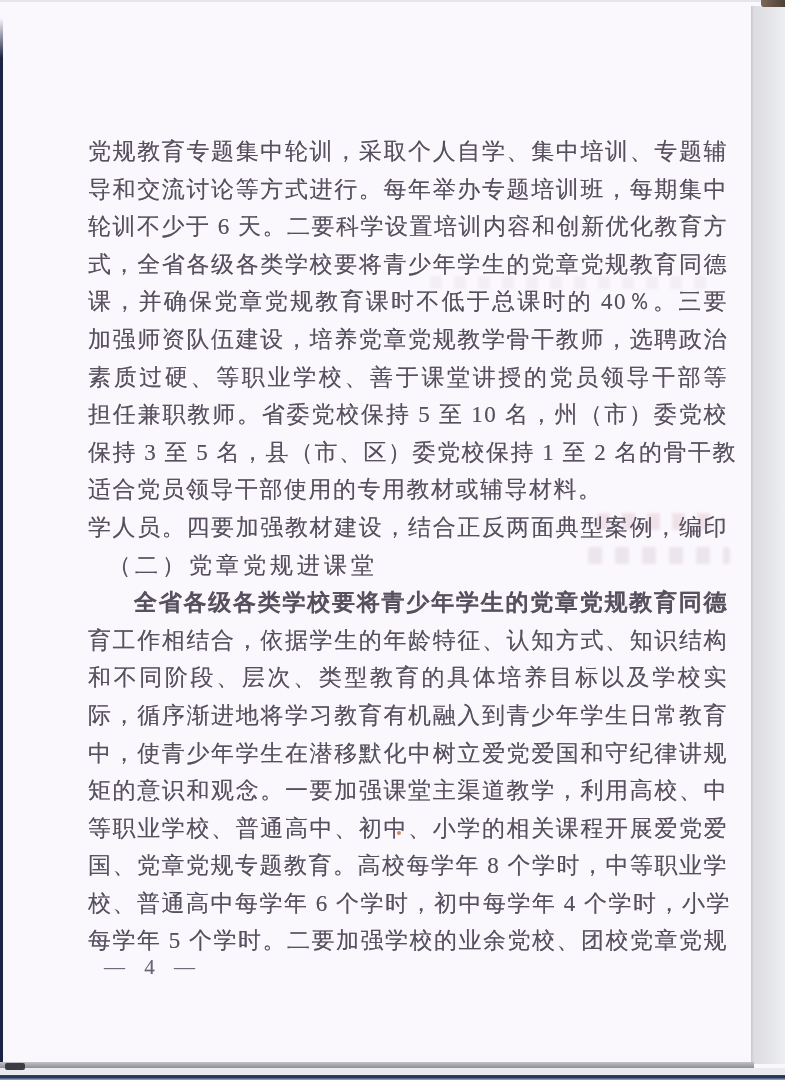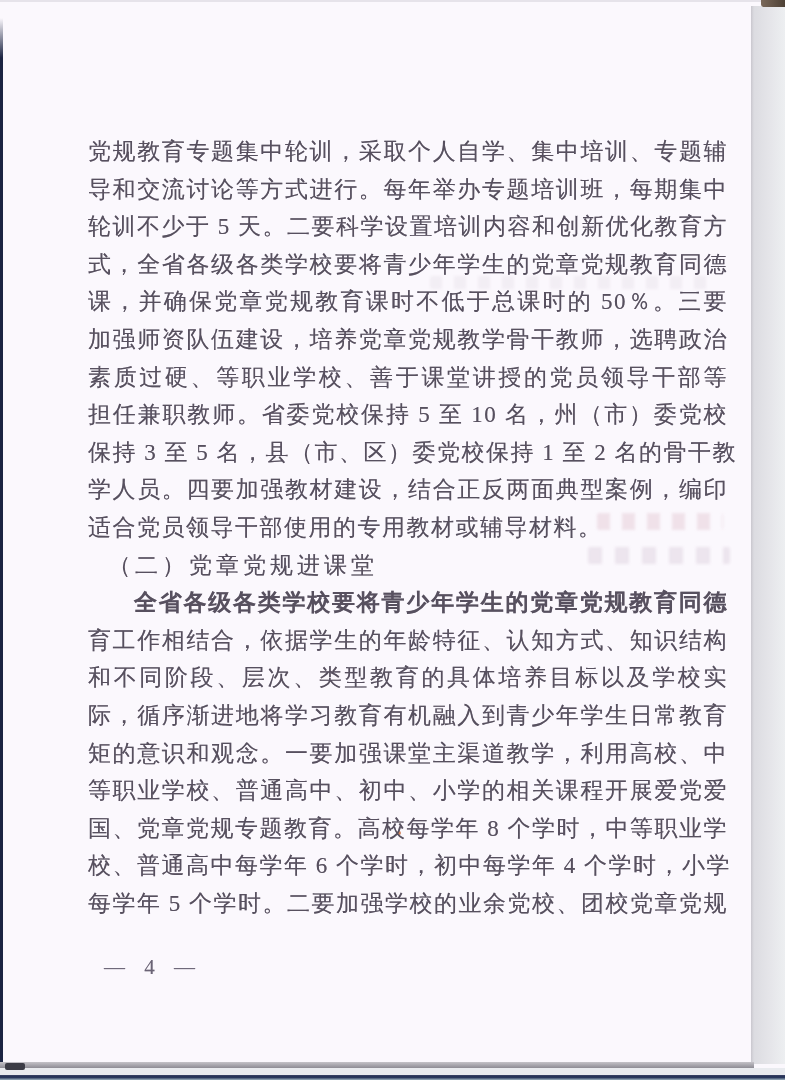--- a/index.html
+++ b/index.html
@@ -74,34 +74,35 @@
   <div class="corner-patch"></div>
 
   <div class="smudge smudge-3"></div>
   <div class="smudge smudge-1"></div>
   <div class="smudge smudge-2"></div>
   <div class="speck-orange"></div>
 
   <div class="text-block">
       <div class="line fill">党规教育专题集中轮训，采取个人自学、集中培训、专题辅</div>
       <div class="line fill">导和交流讨论等方式进行。每年举办专题培训班，每期集中</div>
-      <div class="line fill">轮训不少于 5 天。二要科学设置培训内容和创新优化教育方</div>
+      <div class="line fill">轮训不少于 6 天。二要科学设置培训内容和创新优化教育方</div>
       <div class="line fill">式，全省各级各类学校要将青少年学生的党章党规教育同德</div>
-      <div class="line fill">课，并确保党章党规教育课时不低于总课时的 50％。三要</div>
+      <div class="line fill">课，并确保党章党规教育课时不低于总课时的 40％。三要</div>
       <div class="line fill">加强师资队伍建设，培养党章党规教学骨干教师，选聘政治</div>
       <div class="line fill">素质过硬、等职业学校、善于课堂讲授的党员领导干部等</div>
       <div class="line fill">担任兼职教师。省委党校保持 5 至 10 名，州（市）委党校</div>
       <div class="line fill">保持 3 至 5 名，县（市、区）委党校保持 1 至 2 名的骨干教</div>
+      <div class="line end">适合党员领导干部使用的专用教材或辅导材料。</div>
       <div class="line fill">学人员。四要加强教材建设，结合正反两面典型案例，编印</div>
-      <div class="line end">适合党员领导干部使用的专用教材或辅导材料。</div>
       <div class="line heading">（二）党章党规进课堂</div>
       <div class="line para-start">全省各级各类学校要将青少年学生的党章党规教育同德</div>
       <div class="line fill">育工作相结合，依据学生的年龄特征、认知方式、知识结构</div>
       <div class="line fill">和不同阶段、层次、类型教育的具体培养目标以及学校实</div>
       <div class="line fill">际，循序渐进地将学习教育有机融入到青少年学生日常教育</div>
+      <div class="line fill">中，使青少年学生在潜移默化中树立爱党爱国和守纪律讲规</div>
       <div class="line fill">矩的意识和观念。一要加强课堂主渠道教学，利用高校、中</div>
       <div class="line fill">等职业学校、普通高中、初中、小学的相关课程开展爱党爱</div>
       <div class="line fill">国、党章党规专题教育。高校每学年 8 个学时，中等职业学</div>
       <div class="line fill">校、普通高中每学年 6 个学时，初中每学年 4 个学时，小学</div>
       <div class="line fill">每学年 5 个学时。二要加强学校的业余党校、团校党章党规</div>
     </div>
 
   <div class="page-number">— 4 —</div>
 
   <div class="bottom-paper-edge"></div>

